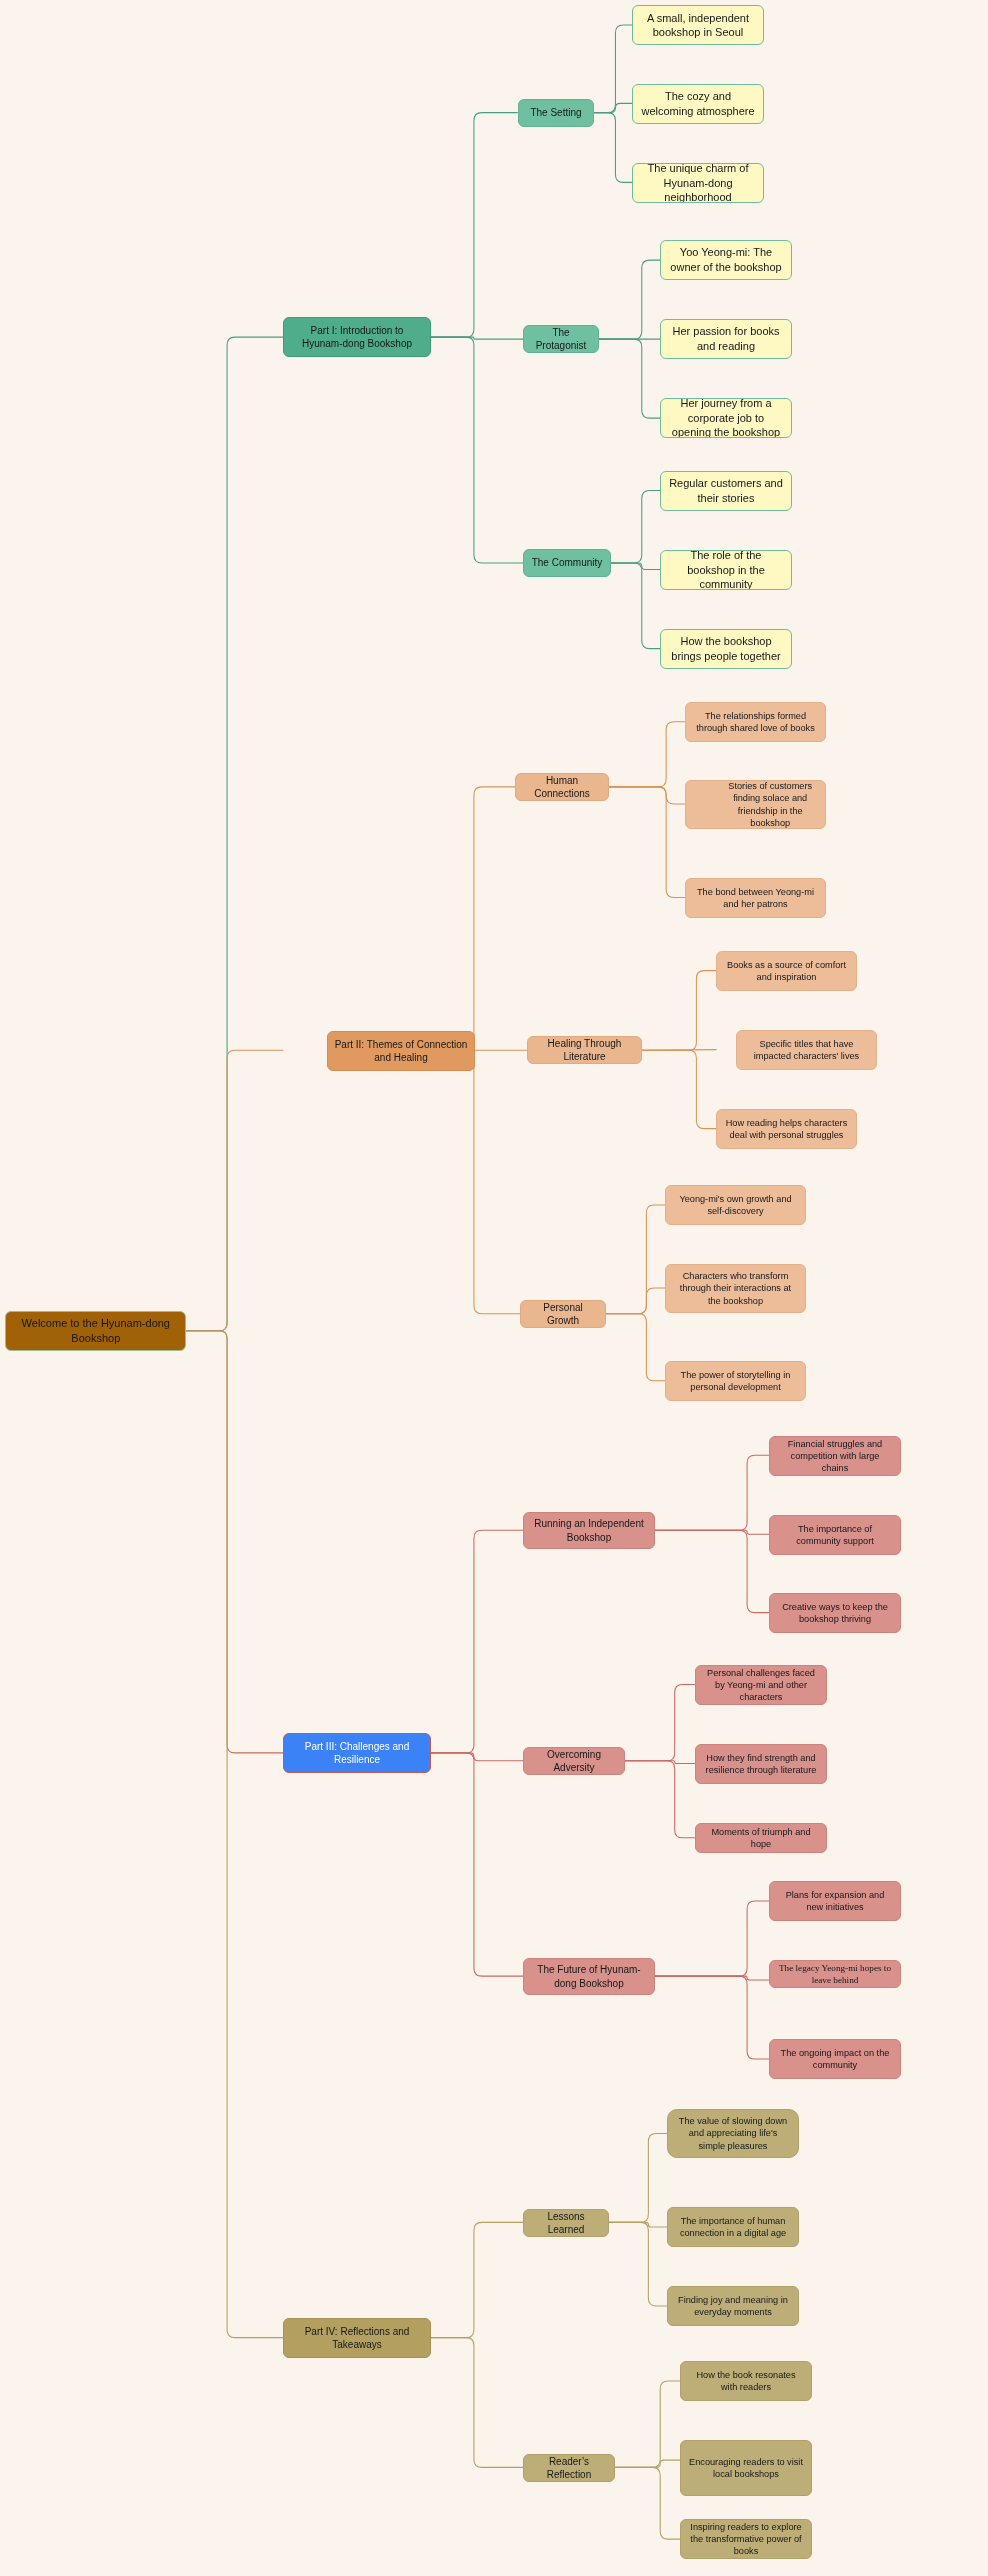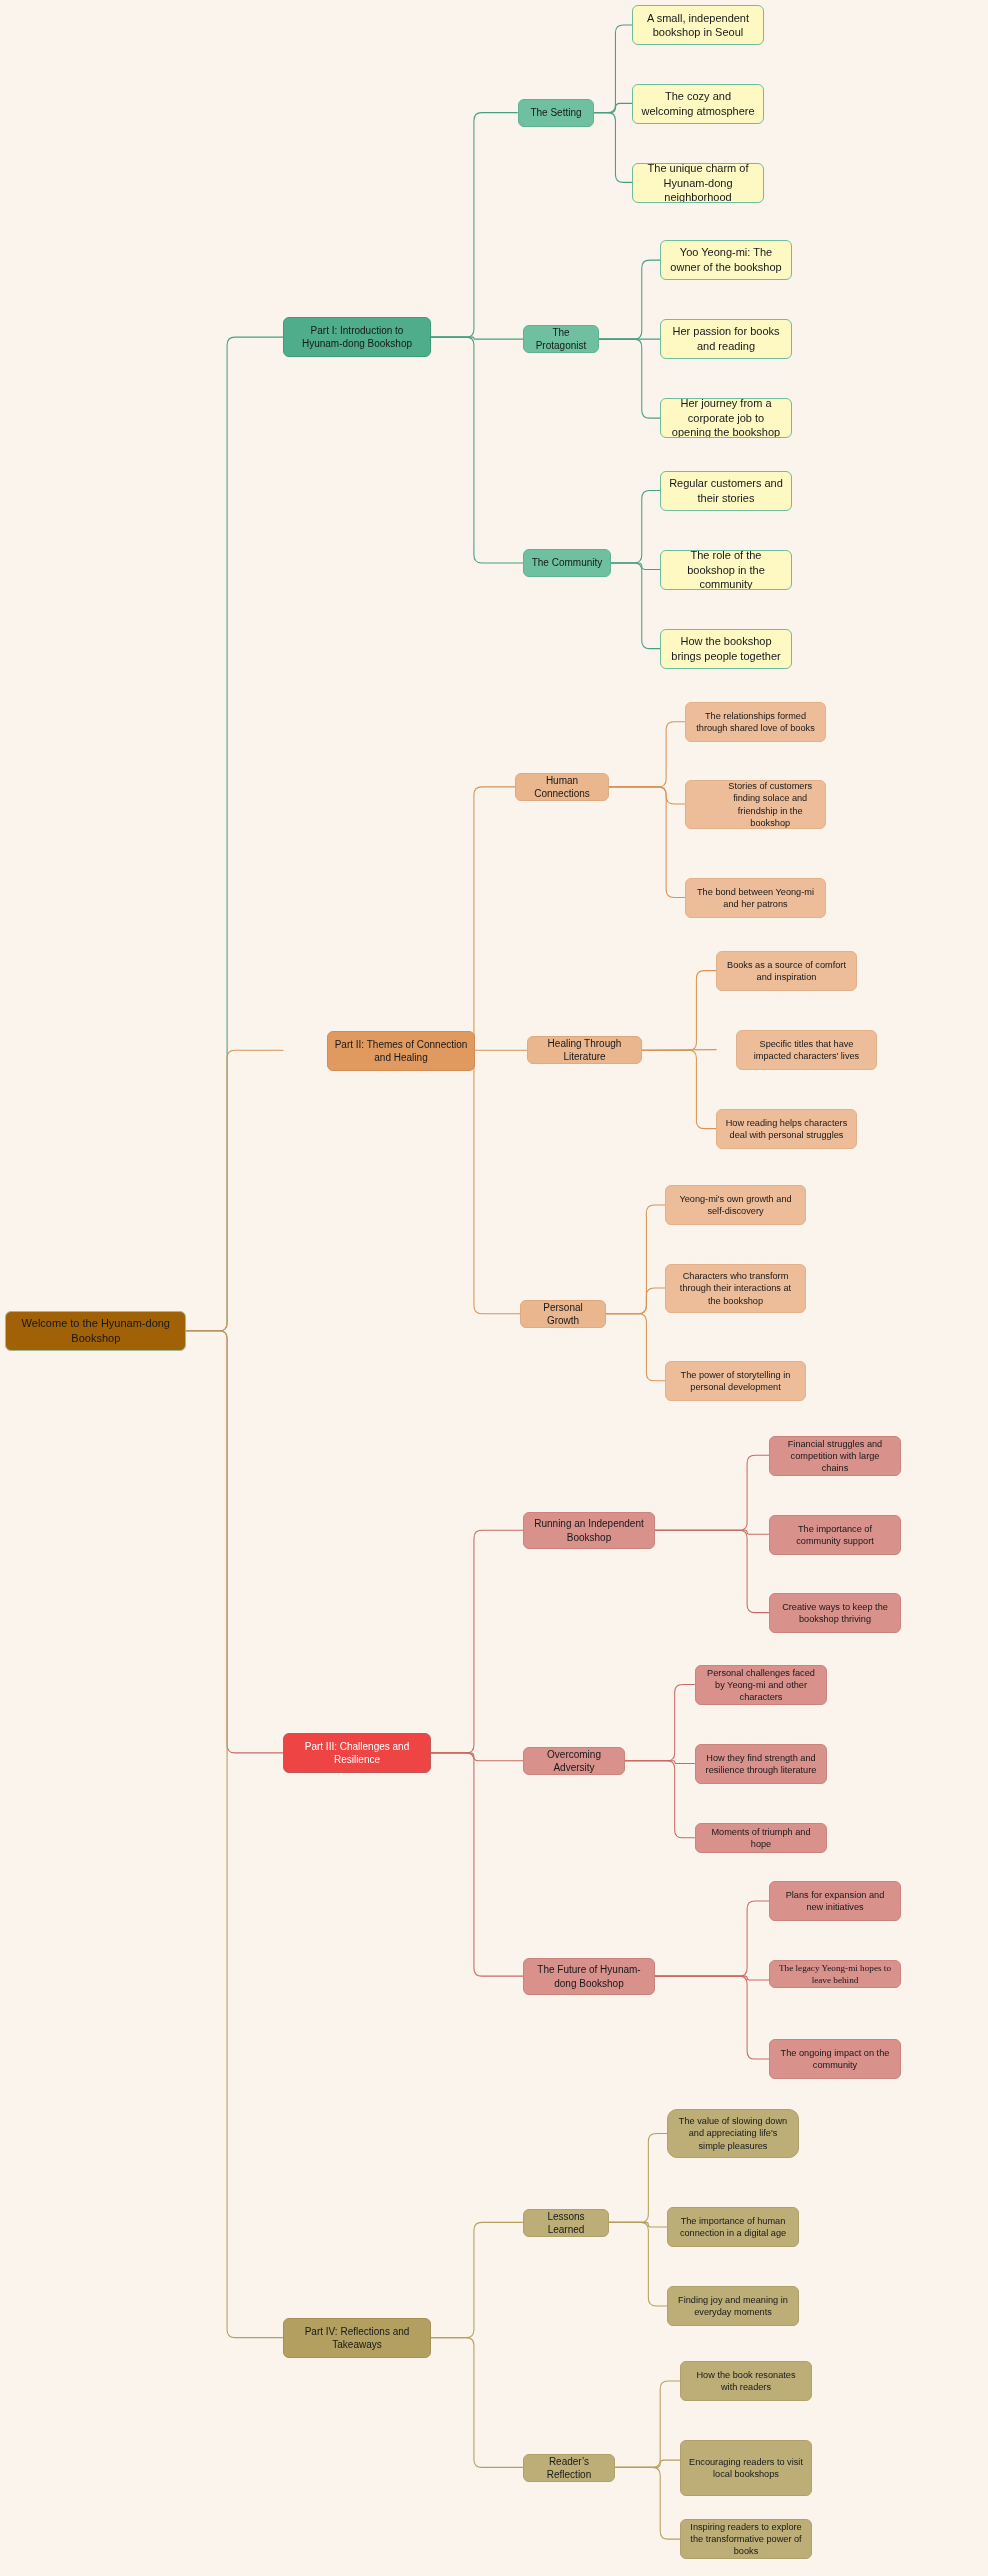--- a/index.html
+++ b/index.html
@@ -51,21 +51,21 @@
   .n-p1        { background: #4fad8b; border: 0.7px solid #3f9c7b; font-size: 10px; }
   .n-p1-sub    { background: #6ec0a0; border: 0.7px solid #5fb394; font-size: 10px; }
   .n-p1-leaf   { background: #fef9c3; border: 0.7px solid #6fbd9e; font-size: 11px; }
 
   
   .n-p2        { background: #e09a5f; border: 0.7px solid #d38c50; font-size: 10px; }
   .n-p2-sub    { background: #eab68e; border: 0.7px solid #e0a97f; font-size: 10px; }
   .n-p2-leaf   { background: #edbd99; border: 0.7px solid #e4b089; font-size: 9.2px; }
 
   
-  .n-p3        { background: #ef4444; border: 0.7px solid #bd5b55; font-size: 10px; color:#ffffff; }
+  .n-p3        { background: #3b82f6; border: 0.7px solid #bd5b55; font-size: 10px; color:#ffffff; }
   .n-p3-sub    { background: #d9918b; border: 0.7px solid #cd837d; font-size: 10px; }
   .n-p3-leaf   { background: #d9918b; border: 0.7px solid #cd837d; font-size: 9.2px; }
 
   
   .n-p4        { background: #b3a060; border: 0.7px solid #a59153; font-size: 10px; }
   .n-p4-sub    { background: #bdae78; border: 0.7px solid #b0a069; font-size: 10px; }
   .n-p4-leaf   { background: #bdae78; border: 0.7px solid #b0a069; font-size: 9.2px; }
 </style>
 </head>
 <body>

